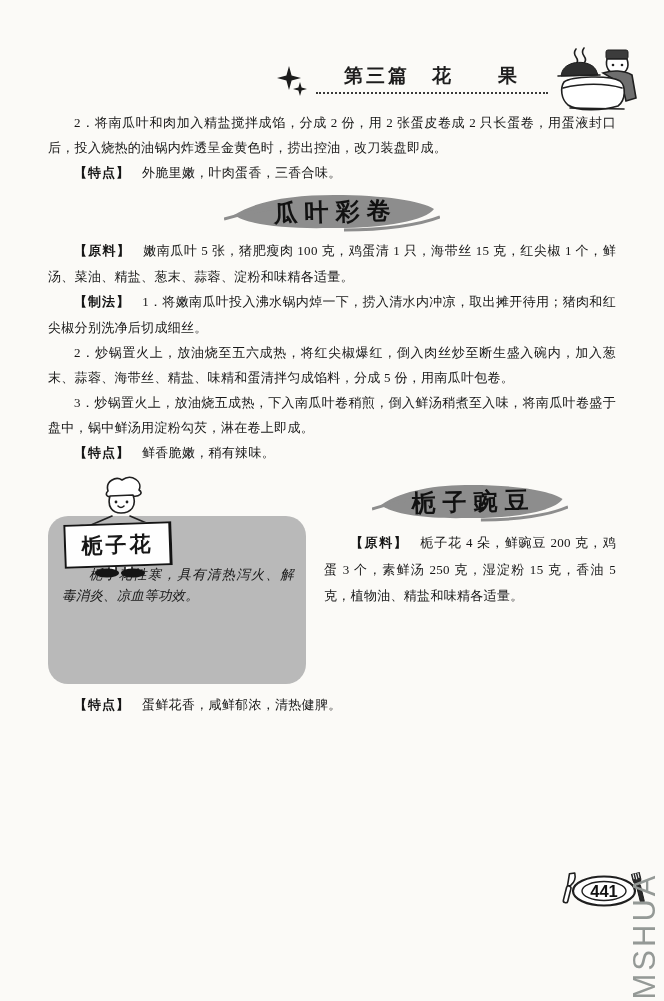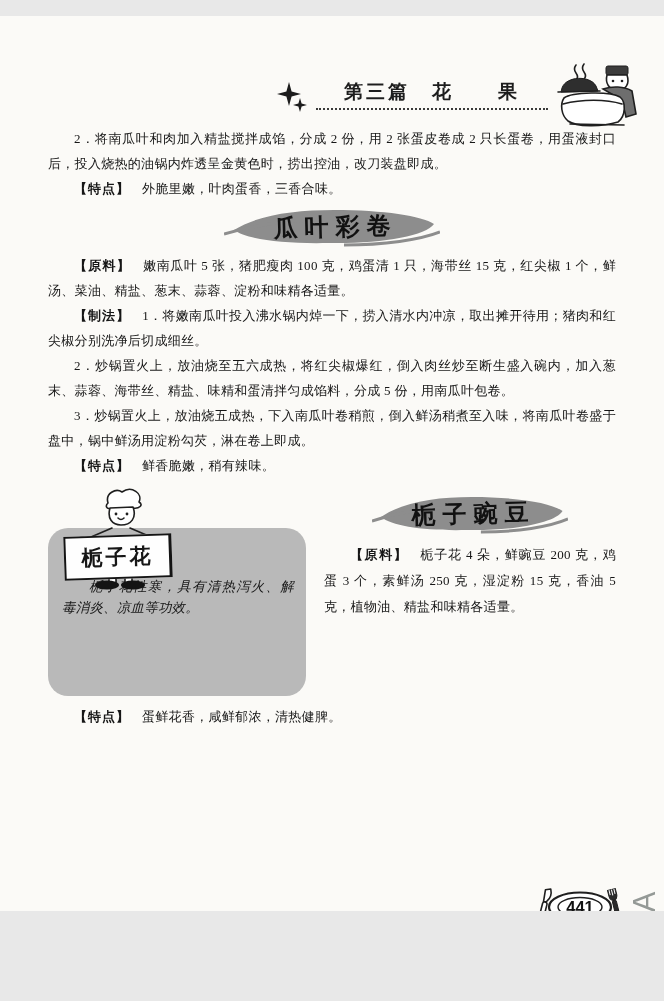--- a/index.html
+++ b/index.html
@@ -1,18 +1,18 @@
 <!DOCTYPE html>
 <html><head>
 <meta charset="utf-8">
 <style>
   * { box-sizing: border-box; }
   html,body { margin:0; padding:0; background:#e8e8e8; }
   .page {
-    position:relative; width:664px; height:895px; margin:16px auto;
+    position:relative; width:664px; height:1001px; margin:0 auto;
     background:#fbfaf7; color:#161616; overflow:hidden;
     font-family:"Liberation Serif","DejaVu Serif",serif;
   }
   
   .header {
     position:absolute; top:44px; left:48px; width:592px; height:66px;
     display:flex; align-items:flex-end; justify-content:flex-end;
   }
   .sparkle { flex:none; margin-bottom:8px; }
   .rule {
@@ -26,21 +26,21 @@
     white-space:nowrap;
   }
   .header-chef { flex:none; margin-left:6px; margin-bottom:-2px; }
   
   .content { position:absolute; left:48px; top:110px; width:568px; }
   .p {
     margin:0; font-size:13px; line-height:25px; text-align:justify;
     text-indent:2em; letter-spacing:0.3px;
   }
   .label {
-    font-family:Liberation Serif, serif;
+    font-family:Liberation Mono, monospace;
     font-weight:bold; letter-spacing:1px; margin-right:12px;
   }
   
   .brush-title {
     position:relative; width:216px; height:44px; margin:4px auto 4px;
   }
   .brush-title.small { width:196px; margin:4px auto 6px; }
   .brush-swoosh { position:absolute; inset:0; width:100%; height:100%; }
   .brush-text {
     position:absolute; inset:0; display:flex; align-items:center; justify-content:center;
@@ -64,21 +64,21 @@
   .sign {
     position:absolute; left:4px; top:47px; width:108px; height:44px;
     background:#fefefe; border:2px solid #141414; border-right-width:3px;
     transform:rotate(-2deg); display:flex; align-items:center; justify-content:center;
     font-weight:900; font-size:21px; letter-spacing:3px;
   }
   .right-col { flex:1; padding-left:10px; }
   .right-col .p { line-height:26px; }
   .bottom-block { margin-top:8px; }
   
-  .plate-badge { position:absolute; left:528px; top:866px; }
+  .plate-badge { position:absolute; left:552px; top:866px; }
   .watermark {
     position:absolute; left:560px; top:918px; width:170px; text-align:center;
     transform:rotate(-90deg); transform-origin:center;
     font-family:"Liberation Sans","DejaVu Sans",sans-serif;
     font-size:31px; letter-spacing:3px; color:#949996; font-weight:500;
   }
   .ink { stroke:#1f1f1f; fill:none; stroke-width:1.6; stroke-linecap:round; stroke-linejoin:round; }
   .ink-fill { stroke:#1f1f1f; fill:#fff; stroke-width:1.6; stroke-linejoin:round; }
 </style>
 </head>

